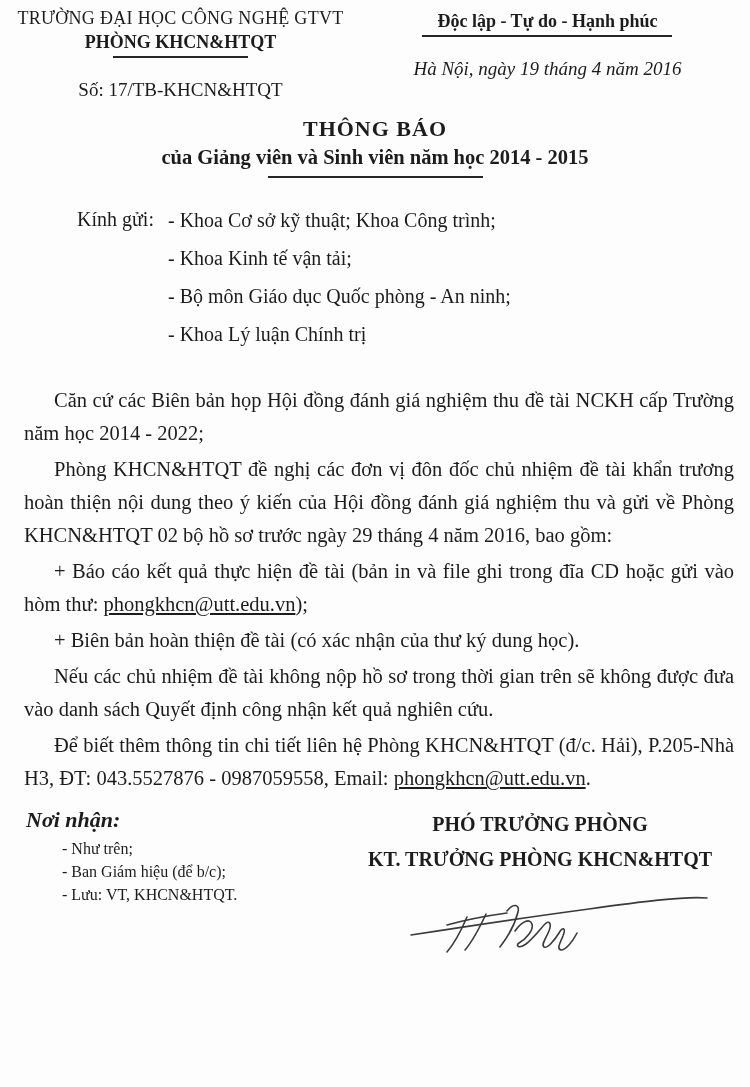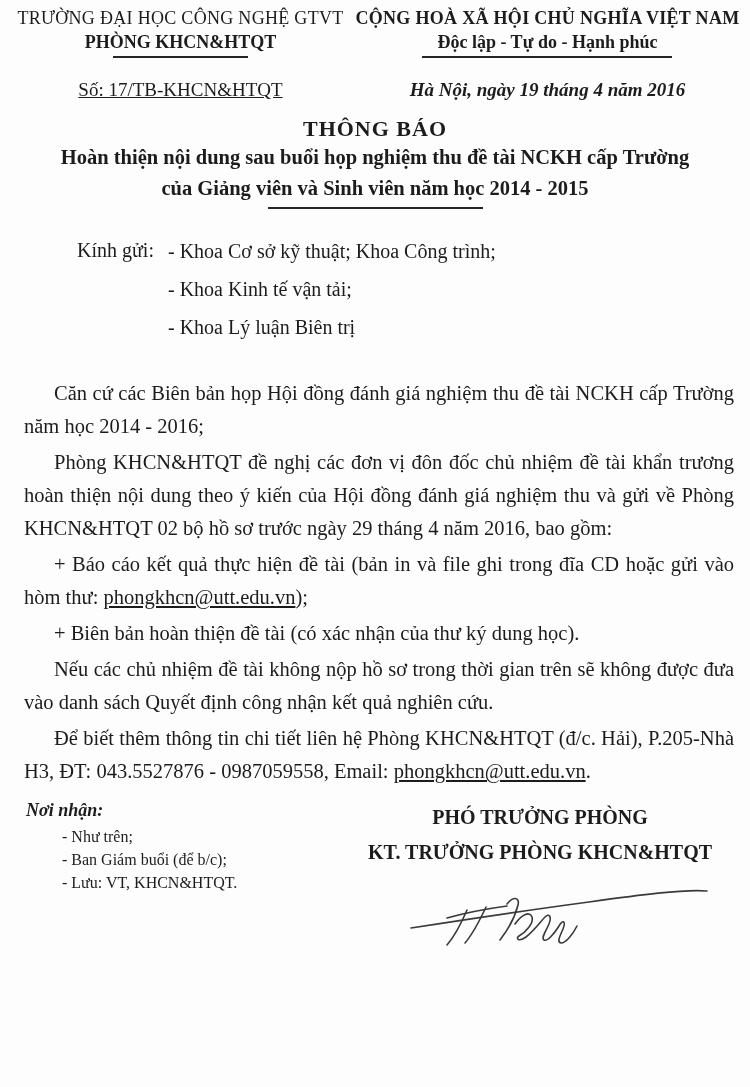--- a/index.html
+++ b/index.html
@@ -17,22 +17,22 @@
   .doc-header { display:flex; padding:8px 8px 0 8px; }
   .hcol { text-align:center; }
   .hcol-left  { width:47%; }
   .hcol-right { width:53%; }
   .h-line1 { font-size:18px; letter-spacing:0.3px; white-space:nowrap; }
   .hcol-right .h-line1 { font-weight:bold; }
   .h-line2 { font-size:18px; font-weight:bold; margin-top:3px; white-space:nowrap; }
   .h-underline { height:2px; background:#262626; margin:3px auto 0; }
   .left-underline  { width:135px; }
   .right-underline { width:250px; }
-  .doc-number { font-size:19px; margin-top:21px; white-space:nowrap;text-decoration:underline; }
-  .date-line  { font-size:19px; font-style:italic; font-weight:700; margin-top:21px; white-space:nowrap; }
+  .doc-number { font-size:19px; margin-top:21px; white-space:nowrap; }
+  .date-line  { font-size:19px; font-style:italic; font-weight:400; margin-top:21px; white-space:nowrap; }
   
   .title-block { text-align:center; margin-top:15px; }
   .doc-heading  { font-size:22px; font-weight:bold; letter-spacing:1px; }
   .doc-subtitle { font-size:20.5px; font-weight:bold; line-height:31px; }
   .title-underline { width:215px; height:2px; background:#262626; margin:3px auto 0; }
   
   .recipients { display:flex; margin:30px 0 0 77px; font-size:20px; }
   .recip-label { flex:none; width:91px; }
   .recip-items div { line-height:24px; margin-bottom:14px; }
   
@@ -42,78 +42,77 @@
     font-size:20.5px;
     line-height:33px;
     text-align:justify;
     text-indent:30px;
   }
   .u-link { text-decoration:underline; }
   
   .doc-footer { display:flex; margin:12px 10px 0 26px; }
   .foot-left  { width:44%; }
   .foot-right { width:56%; text-align:center; }
-  .noi-nhan { font-size:18px; font-weight:bold; font-style:italic; }
+  .noi-nhan { font-size:22px; font-weight:bold; font-style:italic; }
   .nn-items { margin:4px 0 0 36px; }
   .nn-items div { font-size:16px; line-height:23px; }
   .signer-title { font-size:20px; font-weight:bold; line-height:35px; white-space:nowrap; }
   .signature-wrap { margin-top:4px; height:82px; }
   .signature-wrap svg { display:block; margin:0 auto 0 auto; transform:translateX(14px); }
 </style>
 </head>
 <body>
 
 <div class="page">
 
   <header class="doc-header">
     <div class="hcol hcol-left">
       <div class="h-line1">TRƯỜNG ĐẠI HỌC CÔNG NGHỆ GTVT</div>
       <div class="h-line2">PHÒNG KHCN&amp;HTQT</div>
       <div class="h-underline left-underline"></div>
       <div class="doc-number">Số: 17/TB-KHCN&amp;HTQT</div>
     </div>
     <div class="hcol hcol-right">
-      <div class="h-line1">CỘNG HOÀ XÃ HỘI CHỦ NGHĨA VIỆT NAM</div>
       <div class="h-line2">Độc lập - Tự do - Hạnh phúc</div>
       <div class="h-underline right-underline"></div>
       <div class="date-line">Hà Nội, ngày 19 tháng 4 năm 2016</div>
     </div>
   </header>
 
   <section class="title-block">
     <div class="doc-heading">THÔNG BÁO</div>
-    <div class="doc-subtitle">Hoàn thiện nội dung sau buổi họp nghiệm thu đề tài NCKH cấp Trường</div>
     <div class="doc-subtitle">của Giảng viên và Sinh viên năm học 2014 - 2015</div>
     <div class="title-underline"></div>
   </section>
 
   <section class="recipients">
     <div class="recip-label">Kính gửi:</div>
     <div class="recip-items">
       <div>- Khoa Cơ sở kỹ thuật; Khoa Công trình;</div>
       <div>- Khoa Kinh tế vận tải;</div>
-      <div>- Khoa Lý luận Biên trị</div>
+      <div>- Bộ môn Giáo dục Quốc phòng - An ninh;</div>
+      <div>- Khoa Lý luận Chính trị</div>
     </div>
   </section>
 
   <section class="body-text">
-    <p>Căn cứ các Biên bản họp Hội đồng đánh giá nghiệm thu đề tài NCKH cấp Trường năm học 2014 - 2016;</p>
+    <p>Căn cứ các Biên bản họp Hội đồng đánh giá nghiệm thu đề tài NCKH cấp Trường năm học 2014 - 2022;</p>
     <p>Phòng KHCN&amp;HTQT đề nghị các đơn vị đôn đốc chủ nhiệm đề tài khẩn trương hoàn thiện nội dung theo ý kiến của Hội đồng đánh giá nghiệm thu và gửi về Phòng KHCN&amp;HTQT 02 bộ hồ sơ trước ngày 29 tháng 4 năm 2016, bao gồm:</p>
     <p><span>+ Báo cáo kết quả thực hiện đề tài (bản in và file ghi trong đĩa CD hoặc gửi vào hòm thư: </span><span class="u-link">phongkhcn@utt.edu.vn</span><span>);</span></p>
     <p>+ Biên bản hoàn thiện đề tài (có xác nhận của thư ký dung học).</p>
     <p>Nếu các chủ nhiệm đề tài không nộp hồ sơ trong thời gian trên sẽ không được đưa vào danh sách Quyết định công nhận kết quả nghiên cứu.</p>
     <p><span>Để biết thêm thông tin chi tiết liên hệ Phòng KHCN&amp;HTQT (đ/c. Hải), P.205-Nhà H3, ĐT: 043.5527876 - 0987059558, Email: </span><span class="u-link">phongkhcn@utt.edu.vn</span><span>.</span></p>
   </section>
 
   <footer class="doc-footer">
     <div class="foot-left">
       <div class="noi-nhan">Nơi nhận:</div>
       <div class="nn-items">
         <div>- Như trên;</div>
-        <div>- Ban Giám buổi (để b/c);</div>
+        <div>- Ban Giám hiệu (để b/c);</div>
         <div>- Lưu: VT, KHCN&amp;HTQT.</div>
       </div>
     </div>
     <div class="foot-right">
       <div class="signer-title">PHÓ TRƯỞNG PHÒNG</div>
       <div class="signer-title">KT. TRƯỞNG PHÒNG KHCN&amp;HTQT</div>
       <div class="signature-wrap">
         <svg width="330" height="80" viewBox="0 0 330 80" fill="none" stroke="#3a3a3a" stroke-width="1.6" stroke-linecap="round">
           <path d="M22 54 C80 45 140 36 200 28 C250 21 295 15 318 17"></path>
           <path d="M78 36 C72 50 64 64 58 71"></path>

